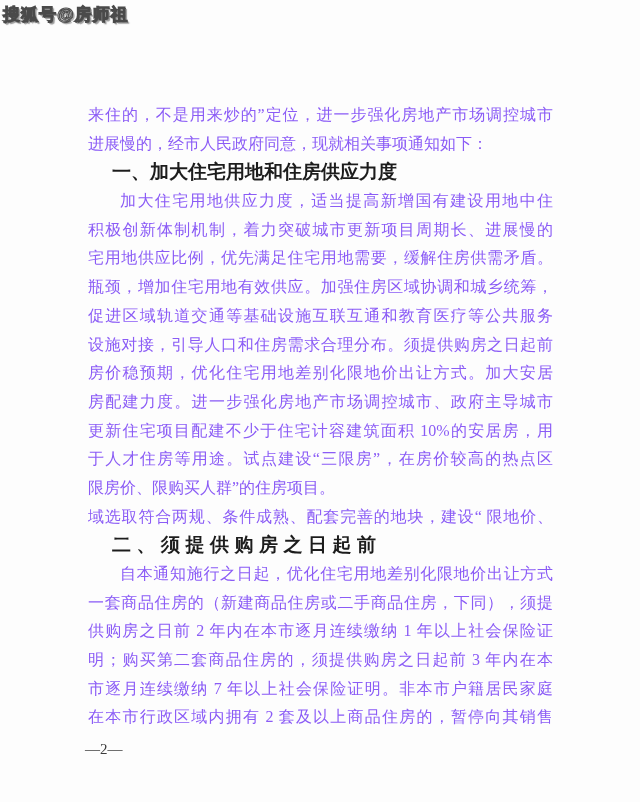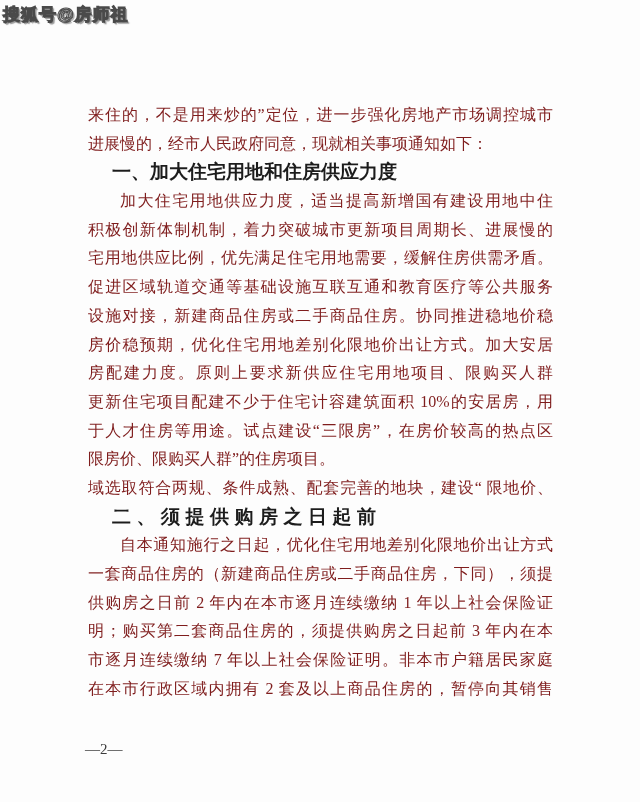--- a/index.html
+++ b/index.html
@@ -31,21 +31,21 @@
   .content {
     position: absolute;
     left: 88px;
     top: 101px;
     width: 465px;
   }
   .line {
     height: 28.7px;
     line-height: 28.7px;
     font-size: 16px;
-    color: #7f1d1d;
+    color: #8b5cf6;
     overflow: visible;
   }
   .line.justify {
     text-align: justify;
     text-align-last: justify;
   }
   .line.indent {
     text-indent: 32px;
   }
   .line.heading {
@@ -75,24 +75,25 @@
 <div class="page">
   <div class="watermark">搜狐号@房师祖</div>
 
   <div class="content" id="content-lines">
       <div class="line body justify">来住的，不是用来炒的”定位，进一步强化房地产市场调控城市</div>
       <div class="line body">进展慢的，经市人民政府同意，现就相关事项通知如下：</div>
       <div class="line heading indent">一、加大住宅用地和住房供应力度</div>
       <div class="line body indent justify">加大住宅用地供应力度，适当提高新增国有建设用地中住</div>
       <div class="line body justify">积极创新体制机制，着力突破城市更新项目周期长、进展慢的</div>
       <div class="line body justify">宅用地供应比例，优先满足住宅用地需要，缓解住房供需矛盾。</div>
+      <div class="line body justify">瓶颈，增加住宅用地有效供应。加强住房区域协调和城乡统筹，</div>
       <div class="line body justify">促进区域轨道交通等基础设施互联互通和教育医疗等公共服务</div>
-      <div class="line body justify">设施对接，新建商品住房或二手商品住房。协同推进稳地价稳</div>
+      <div class="line body justify">设施对接，引导人口和住房需求合理分布。须提供购房之日起前</div>
       <div class="line body justify">房价稳预期，优化住宅用地差别化限地价出让方式。加大安居</div>
-      <div class="line body justify">房配建力度。原则上要求新供应住宅用地项目、限购买人群</div>
+      <div class="line body justify">房配建力度。进一步强化房地产市场调控城市、政府主导城市</div>
       <div class="line body justify">更新住宅项目配建不少于住宅计容建筑面积 10%的安居房，用</div>
       <div class="line body justify">于人才住房等用途。试点建设“三限房”，在房价较高的热点区</div>
       <div class="line body">限房价、限购买人群”的住房项目。</div>
       <div class="line body justify">域选取符合两规、条件成熟、配套完善的地块，建设“ 限地价、</div>
       <div class="line heading indent wide">二、须提供购房之日起前</div>
       <div class="line body indent justify">自本通知施行之日起，优化住宅用地差别化限地价出让方式</div>
       <div class="line body justify">一套商品住房的（新建商品住房或二手商品住房，下同），须提</div>
       <div class="line body justify">供购房之日前 2 年内在本市逐月连续缴纳 1 年以上社会保险证</div>
       <div class="line body justify">明；购买第二套商品住房的，须提供购房之日起前 3 年内在本</div>
       <div class="line body justify">市逐月连续缴纳 7 年以上社会保险证明。非本市户籍居民家庭</div>

